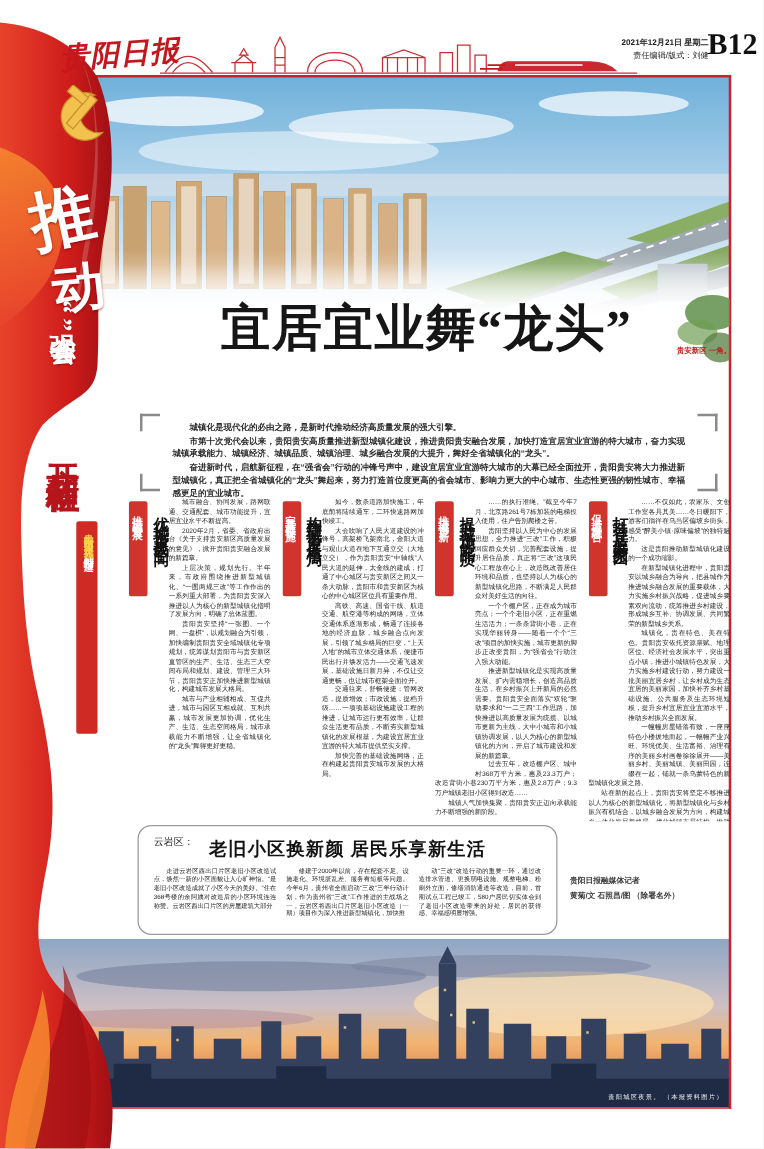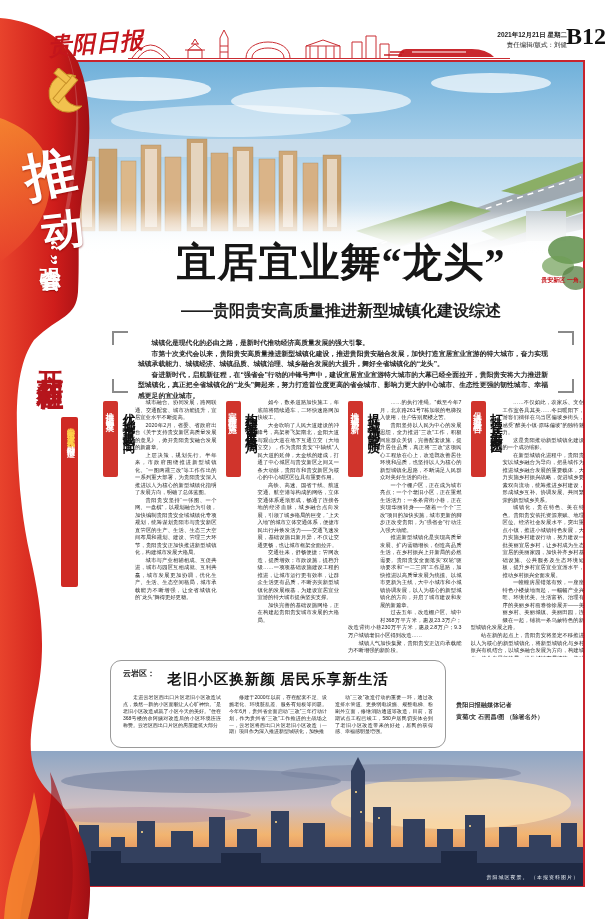--- a/index.html
+++ b/index.html
@@ -84,21 +84,21 @@
   }
   .col p { font-size:5.3px; line-height:1.42; text-indent:2em;
            text-align:justify; color:#1f1f1f; }
 
   
   .bbox {
     left:110px; top:660px; width:336px; height:88px; z-index:3;
     border:1.2px solid #9a9a9a; border-radius:11px; padding:6px 12px 4px 12px;
   }
   .bbox-label { position:absolute; left:12px; top:7px;
-                font-size:8px; font-weight:bold; color:#222; }
+                font-size:8px; font-weight:normal; color:#222; }
   .bbox-title { text-align:center; font-family:"Liberation Serif", serif;
                 font-size:14.5px; font-weight:900; color:#131313;
                 letter-spacing:1px; margin-top:3px; white-space:nowrap; }
   .bbox-cols { margin-top:5px; display:grid; grid-template-columns:repeat(3,1fr);
                gap:8px; height:50px; overflow:hidden; }
   .bbox-cols p { font-size:5px; line-height:1.38; text-indent:2em;
                  text-align:justify; color:#222; }
   .byline { left:456px; top:699px; width:130px; z-index:3;
             font-size:6.2px; font-weight:bold; color:#3a3a3a; line-height:1.9; }
 
@@ -224,21 +224,20 @@
   <div class="abs photo-fade"></div>
   <div class="abs photo-caption-main">贵安新区 一角。</div>
 
   <svg class="abs" style="left:530px;top:236px;width:54px;height:60px;z-index:2;" viewBox="0 0 54 60">
     <ellipse cx="40" cy="14" rx="22" ry="14" fill="#5e8f4a" opacity=".85"></ellipse>
     <ellipse cx="28" cy="30" rx="16" ry="10" fill="#6f9e55" opacity=".7"></ellipse>
     <ellipse cx="46" cy="42" rx="14" ry="12" fill="#557f42" opacity=".75"></ellipse>
   </svg>
 
   <div class="abs headline">宜居宜业舞“龙头”</div>
-  <div class="abs subhead">——贵阳贵安高质量推进新型城镇化建设综述</div>
 
   <div class="abs intro">
     <div class="corner c-tl"></div>
     <div class="corner c-tr"></div>
     <div class="corner c-bl"></div>
     <div class="corner c-br"></div>
     <p>城镇化是现代化的必由之路，是新时代推动经济高质量发展的强大引擎。</p>
     <p>市第十次党代会以来，贵阳贵安高质量推进新型城镇化建设，推进贵阳贵安融合发展，加快打造宜居宜业宜游的特大城市，奋力实现城镇承载能力、城镇经济、城镇品质、城镇治理、城乡融合发展的大提升，舞好全省城镇化的“龙头”。</p>
     <p>奋进新时代，启航新征程，在“强省会”行动的冲锋号声中，建设宜居宜业宜游特大城市的大幕已经全面拉开，贵阳贵安将大力推进新型城镇化，真正把全省城镇化的“龙头”舞起来，努力打造首位度更高的省会城市、影响力更大的中心城市、生态性更强的韧性城市、幸福感更足的宜业城市。</p>
   </div>

